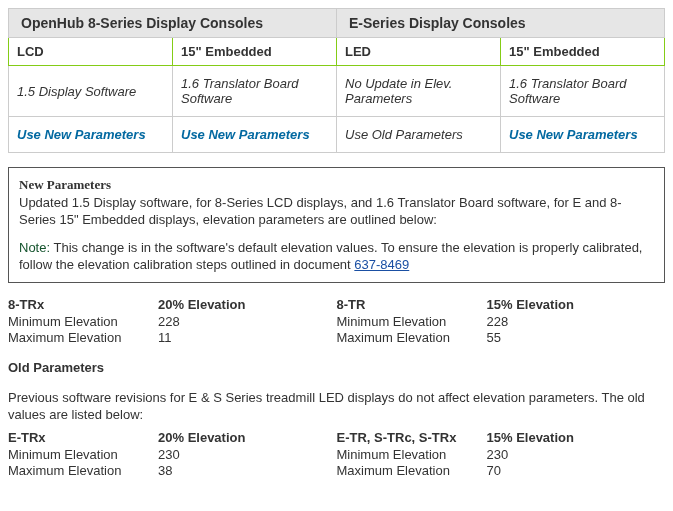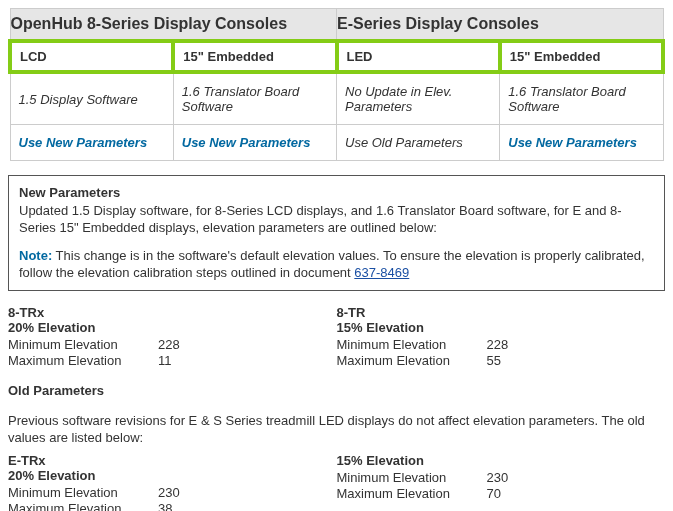--- a/index.html
+++ b/index.html
@@ -13,59 +13,58 @@
   }
   table.main {
     border-collapse: collapse;
     width: 100%;
     table-layout: fixed;
   }
   table.main th.group {
     background: #e6e6e6;
     font-weight: bold;
     text-align: left;
-    padding: 6px 0;
+    padding: 6px 12px;
     border: 1px solid #ccc;
-    font-size: 16px;
+    font-size: 14px;
   }
   table.main th.sub {
     background: #fff;
     font-weight: bold;
     text-align: left;
     padding: 6px 8px;
-    border: 4px solid #84cc16;
+    border: 1px solid #84cc16;
   }
   table.main td {
     padding: 10px 8px;
     border: 1px solid #ccc;
     vertical-align: middle;
     font-style: italic;
   }
   .red-bold { color: #0369a1; font-weight: bold; }
   .note-box {
     border: 1px solid #555;
     padding: 8px 10px;
     margin: 14px 0 14px 0;
     line-height: 1.35;
   }
-  .note-box .title { font-weight: bold; }
+  .note-box .title { font-weight: bold; font-family: Liberation Serif, serif; }
   .note-box .link { color: #1a4fa3; text-decoration: underline; }
-  .red-label { color: #0369a1; font-weight: bold; }
+  .red-label { color: #14532d; font-weight: normal; }
   .param-row {
     display: flex;
     margin-top: 4px;
   }
   .param-col {
     flex: 1;
   }
   .param-col .head {
     display: flex;
     font-weight: bold;
     margin-bottom: 2px;
-    flex-direction: column;
   }
   .param-col .head .name { width: 150px; }
   .param-col .line {
     display: flex;
     margin: 1px 0;
   }
   .param-col .line .lbl { width: 150px; }
   .section-title { font-weight: bold; margin-top: 14px; }
   .section-desc { line-height: 1.35; margin-bottom: 6px; margin-top: 14px; }
 </style>
@@ -151,20 +150,21 @@
         <span class="lbl">Minimum Elevation</span>
         <span>230</span>
       </div>
     <div class="line">
         <span class="lbl">Maximum Elevation</span>
         <span>38</span>
       </div>
   </div>
   <div class="param-col">
     <div class="head">
+      <span class="name">E-TR, S-TRc, S-TRx</span>
       <span>15% Elevation</span>
     </div>
     <div class="line">
         <span class="lbl">Minimum Elevation</span>
         <span>230</span>
       </div>
     <div class="line">
         <span class="lbl">Maximum Elevation</span>
         <span>70</span>
       </div>

